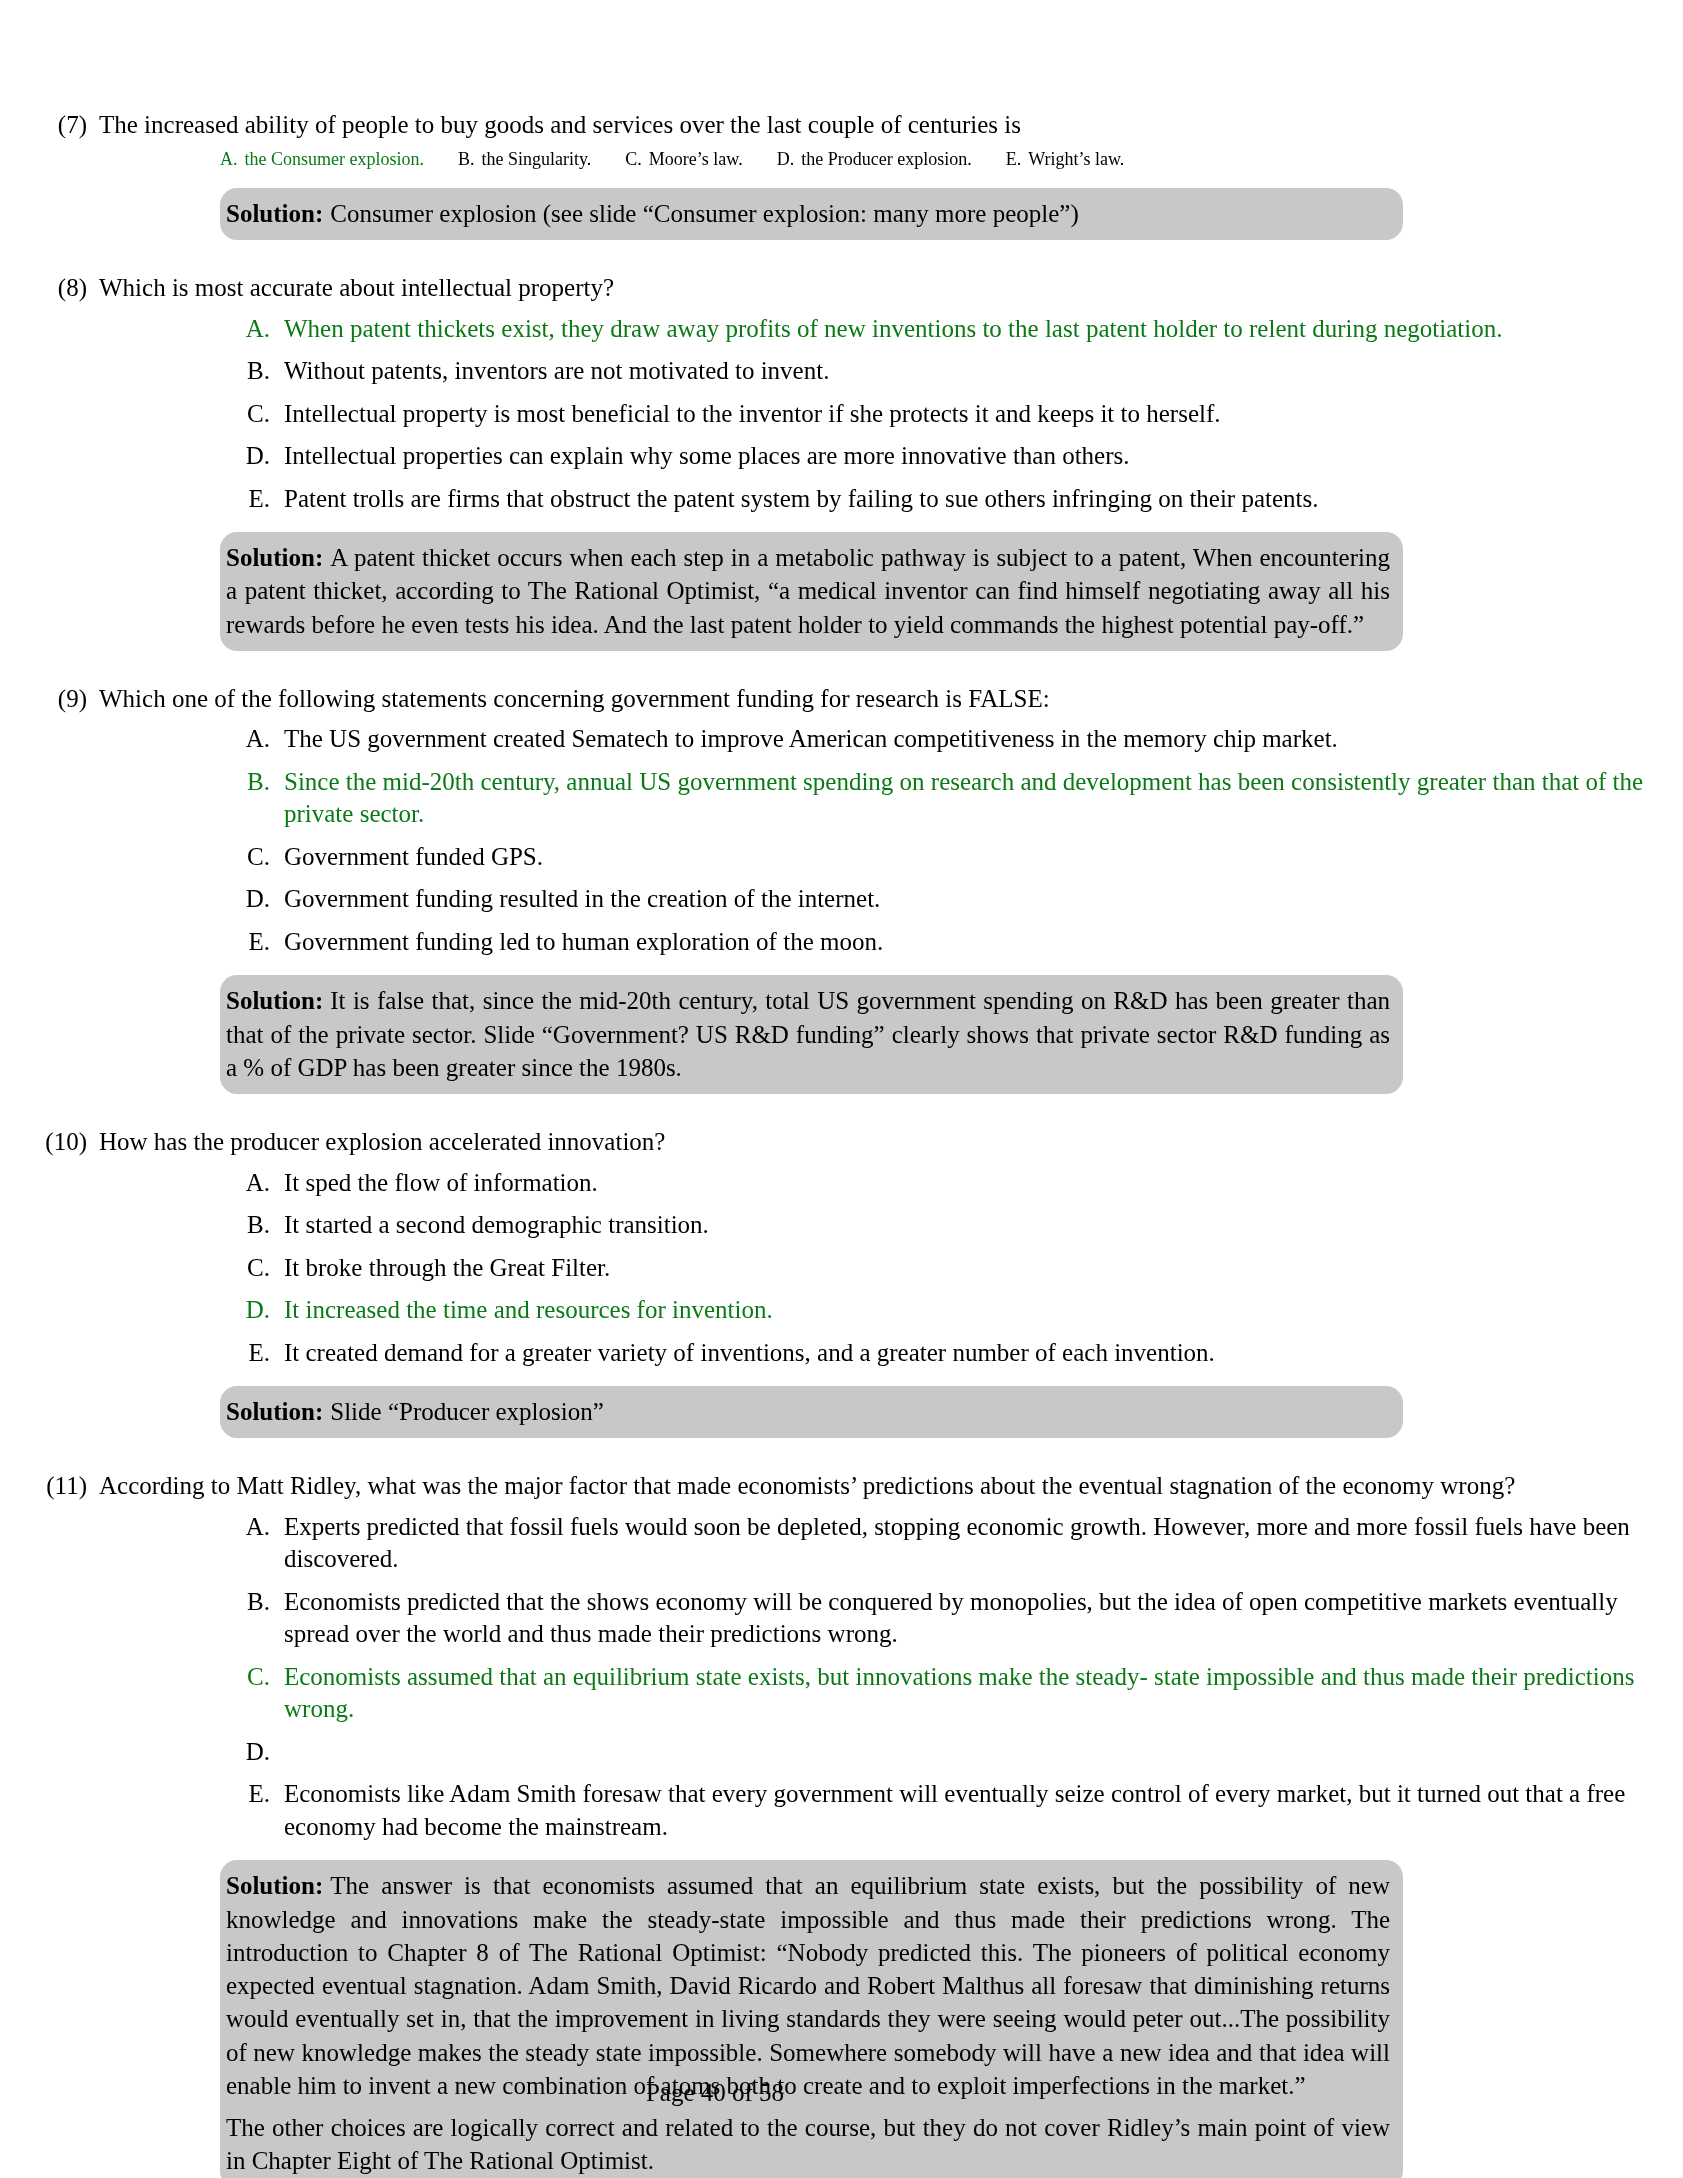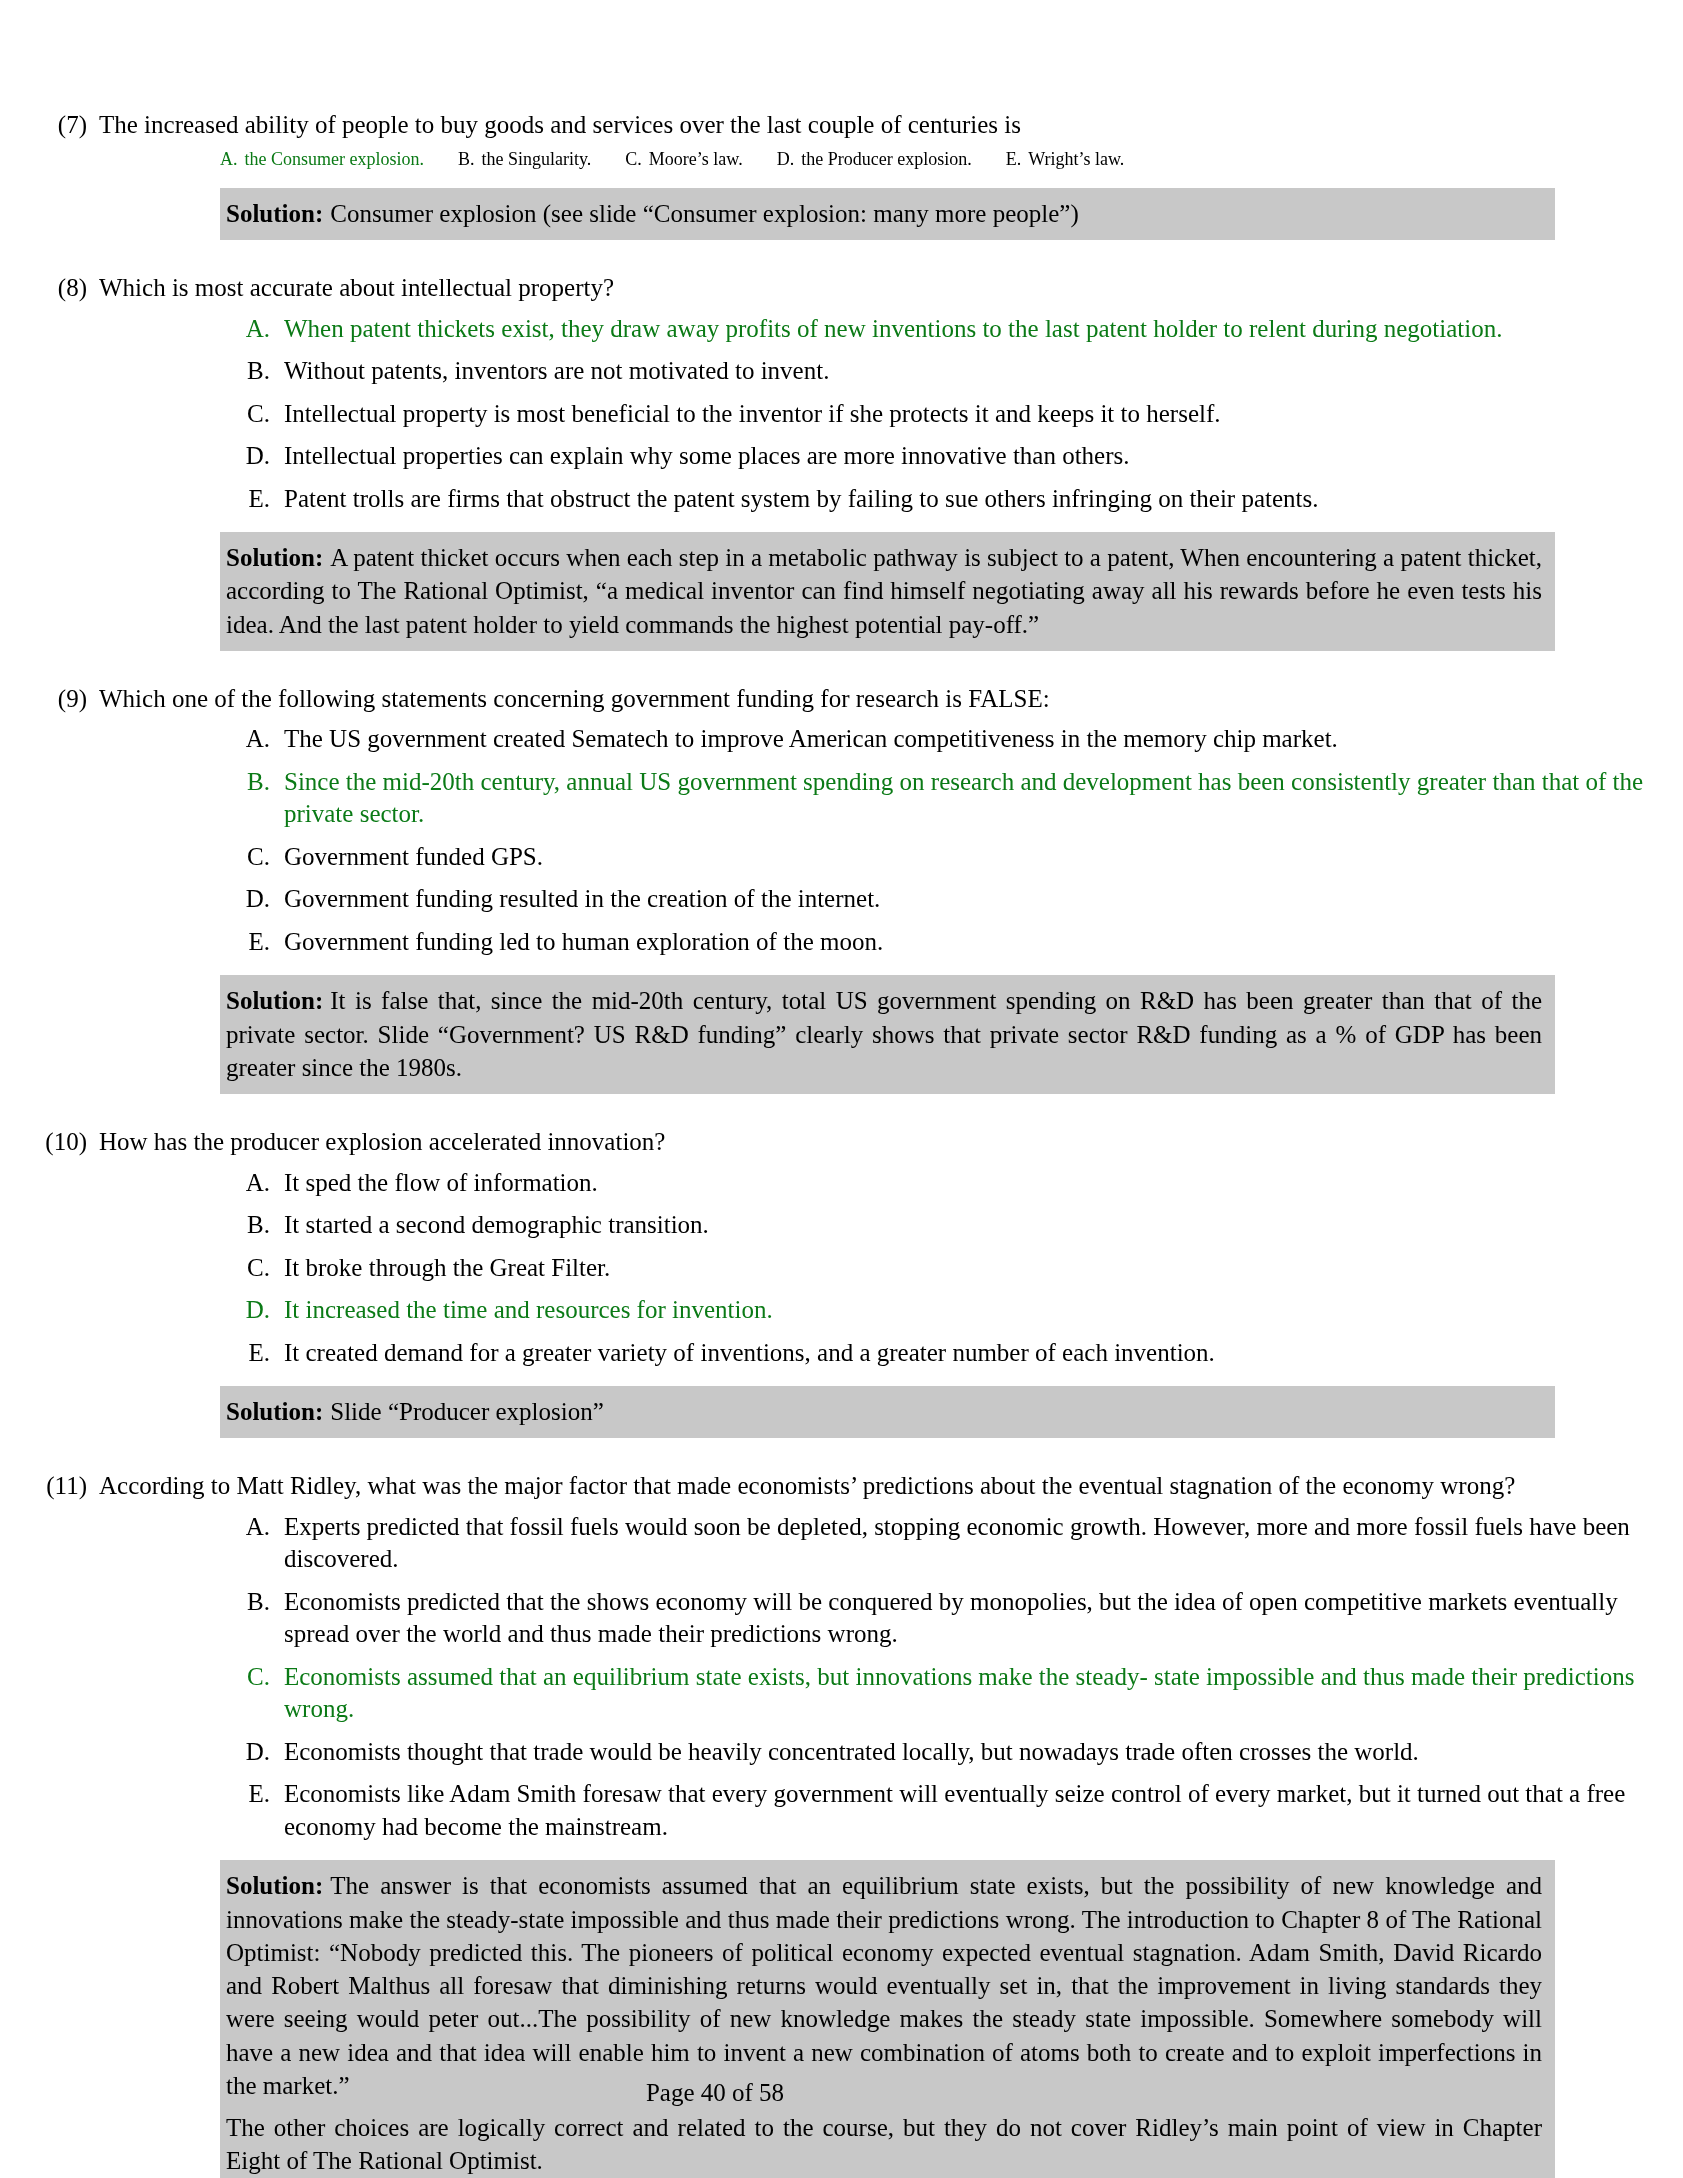--- a/index.html
+++ b/index.html
@@ -93,26 +93,27 @@
     color: #0b7a16;
   }
   .inline-choice .il-letter {
     margin-right: 7px;
   }
 
   
   .solution {
     background: #c8c8c8;
     margin: 17px 0 0 220px;
-    width: 1335px;
+    width: 1183px;
     box-sizing: border-box;
     padding: 9px 13px 10px 6px;
     font-size: 25px;
     line-height: 1.33;
     text-align: justify;
+    border-radius: 17px;
   }
   .solution p {
     margin: 0;
   }
   .solution p + p {
     margin-top: 9px;
   }
   .sol-label {
     font-weight: bold;
     margin-right: 7px;
@@ -254,21 +255,20 @@
           <div class="choice">
             <div class="choice-letter">B.</div>
             <div class="choice-text">Economists predicted that the shows economy will be conquered by monopolies, but the idea of open competitive markets eventually spread over the world and thus made their predictions wrong.</div>
           </div>
           <div class="choice correct">
             <div class="choice-letter">C.</div>
             <div class="choice-text">Economists assumed that an equilibrium state exists, but innovations make the steady- state impossible and thus made their predictions wrong.</div>
           </div>
           <div class="choice">
             <div class="choice-letter">D.</div>
-            <div class="choice-text">Economists thought that trade would be heavily concentrated locally, but nowadays trade often crosses the world.</div>
           </div>
           <div class="choice">
             <div class="choice-letter">E.</div>
             <div class="choice-text">Economists like Adam Smith foresaw that every government will eventually seize control of every market, but it turned out that a free economy had become the mainstream.</div>
           </div>
         </div>
         <div class="solution">
           <p><span class="sol-label">Solution:</span><span>The answer is that economists assumed that an equilibrium state exists, but the possibility of new knowledge and innovations make the steady-state impossible and thus made their predictions wrong. The introduction to Chapter 8 of The Rational Optimist: “Nobody predicted this. The pioneers of political economy expected eventual stagnation. Adam Smith, David Ricardo and Robert Malthus all foresaw that diminishing returns would eventually set in, that the improvement in living standards they were seeing would peter out...The possibility of new knowledge makes the steady state impossible. Somewhere somebody will have a new idea and that idea will enable him to invent a new combination of atoms both to create and to exploit imperfections in the market.”</span></p>
           <p><span>The other choices are logically correct and related to the course, but they do not cover Ridley’s main point of view in Chapter Eight of The Rational Optimist.</span></p>
         </div>

